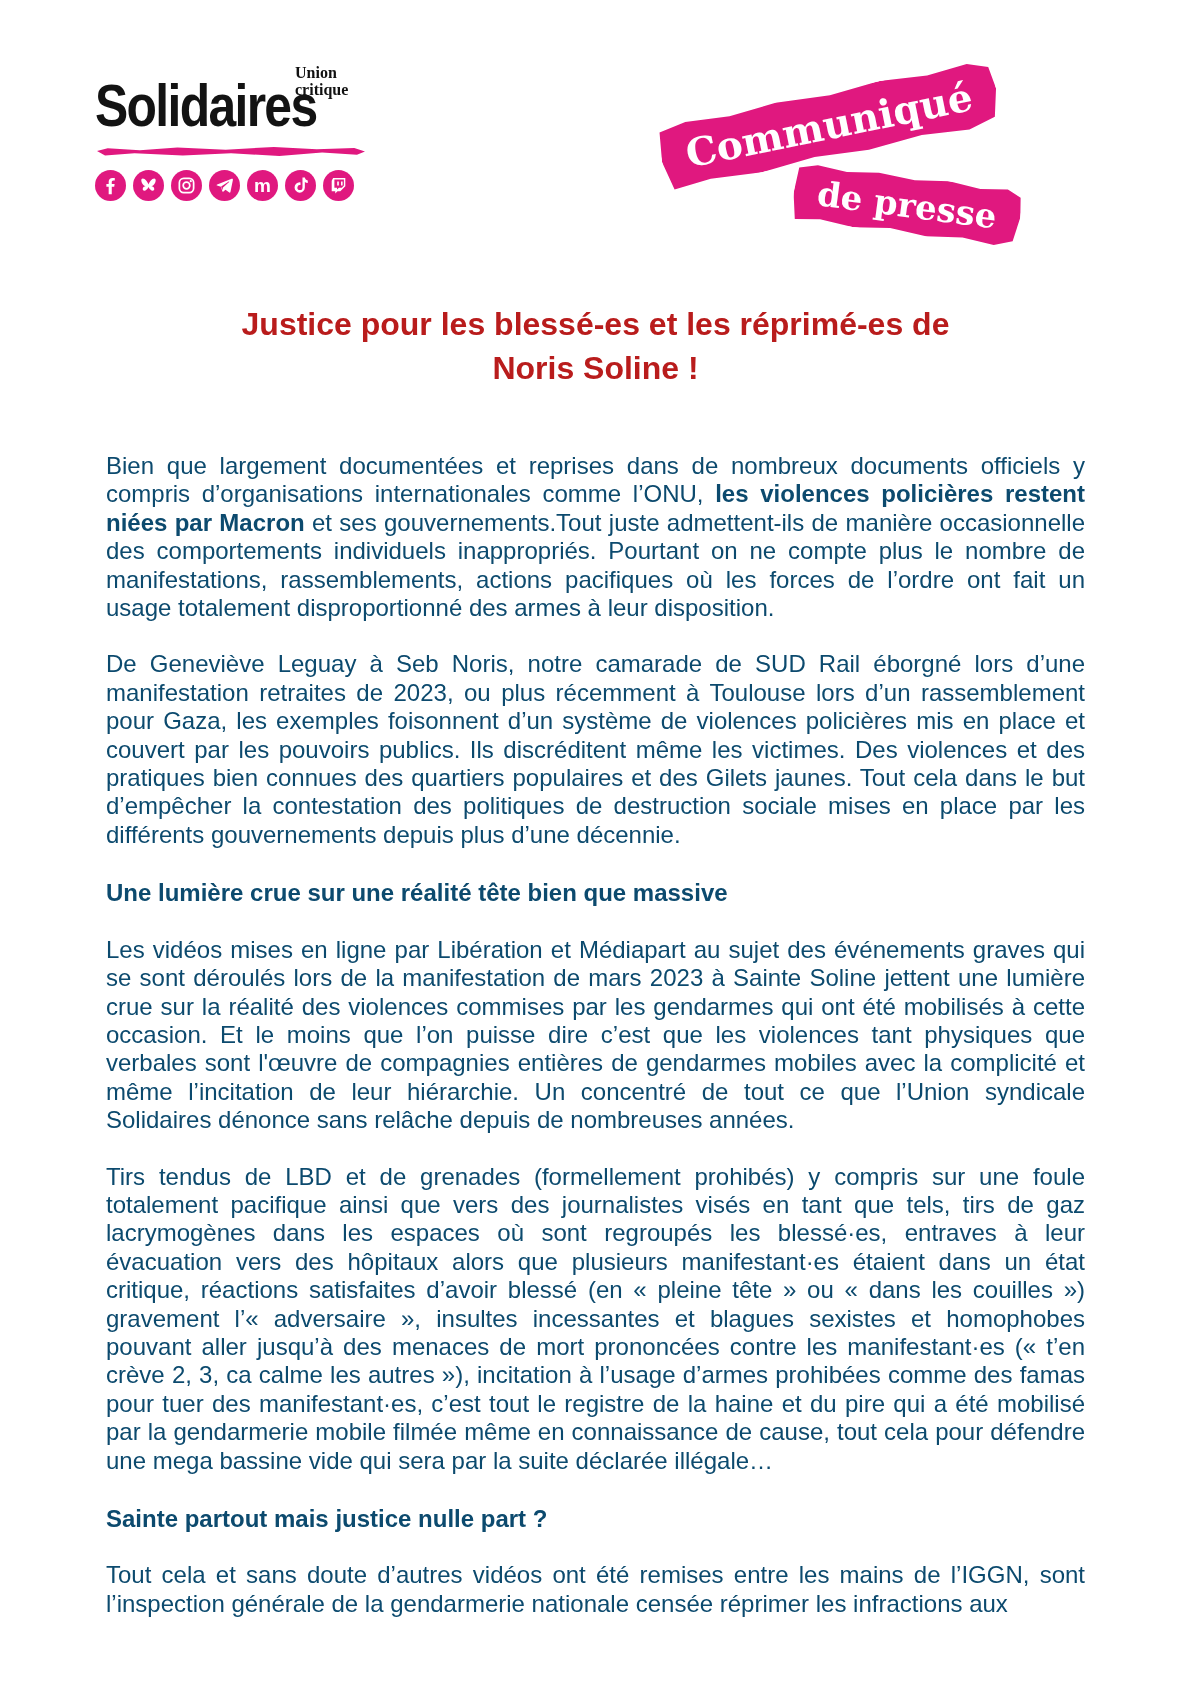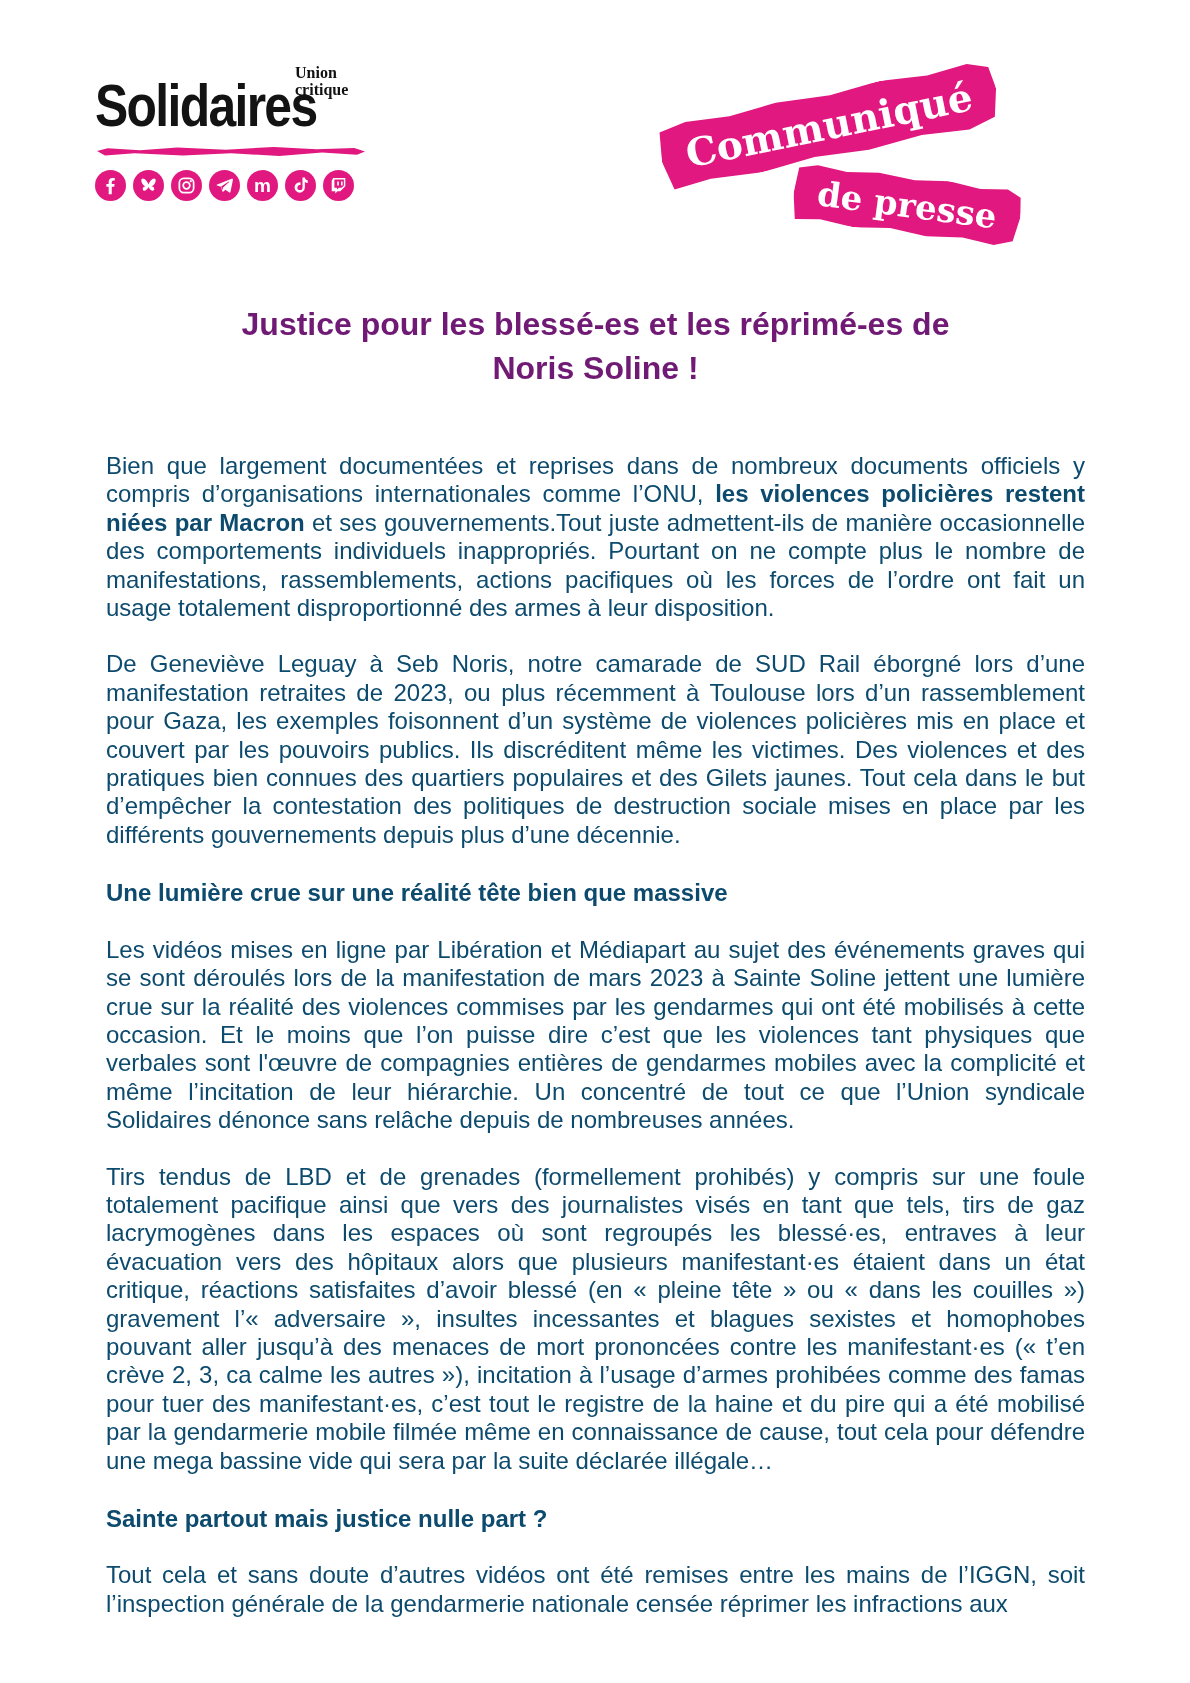--- a/index.html
+++ b/index.html
@@ -108,28 +108,28 @@
           </svg>
       </span>
     </div>
   </div>
 
   <div>
     <div class="stamp-band stamp-1">Communiqué</div>
     <div class="stamp-band stamp-2">de presse</div>
   </div>
 
-  <div class="doc-title" style="color: #701a75;">
+  <div class="doc-title" style="color: #b91c1c;">
     <span>Justice pour les blessé-es et les réprimé-es de</span><br>
     <span>Noris Soline !</span>
   </div>
 
   <div class="doc-body">
       <p><span>Bien que largement documentées et reprises dans de nombreux documents officiels y compris d’organisations internationales comme l’ONU, </span><span class="b">les violences policières restent niées par Macron</span><span> et ses gouvernements.Tout juste admettent-ils de manière occasionnelle des comportements individuels inappropriés. Pourtant on ne compte plus le nombre de manifestations, rassemblements, actions pacifiques où les forces de l’ordre ont fait un usage totalement disproportionné des armes à leur disposition.</span></p>
       <p><span>De Geneviève Leguay à Seb Noris, notre camarade de SUD Rail éborgné lors d’une manifestation retraites de 2023, ou plus récemment à Toulouse lors d’un rassemblement pour Gaza, les exemples foisonnent d’un système de violences policières mis en place et couvert par les pouvoirs publics. Ils discréditent même les victimes. Des violences et des pratiques bien connues des quartiers populaires et des Gilets jaunes. Tout cela dans le but d’empêcher la contestation des politiques de destruction sociale mises en place par les différents gouvernements depuis plus d’une décennie.</span></p>
       <h2>Une lumière crue sur une réalité tête bien que massive</h2>
       <p><span>Les vidéos mises en ligne par Libération et Médiapart au sujet des événements graves qui se sont déroulés lors de la manifestation de mars 2023 à Sainte Soline jettent une lumière crue sur la réalité des violences commises par les gendarmes qui ont été mobilisés à cette occasion. Et le moins que l’on puisse dire c’est que les violences tant physiques que verbales sont l'œuvre de compagnies entières de gendarmes mobiles avec la complicité et même l’incitation de leur hiérarchie. Un concentré de tout ce que l’Union syndicale Solidaires dénonce sans relâche depuis de nombreuses années.</span></p>
       <p><span>Tirs tendus de LBD et de grenades (formellement prohibés) y compris sur une foule totalement pacifique ainsi que vers des journalistes visés en tant que tels, tirs de gaz lacrymogènes dans les espaces où sont regroupés les blessé·es, entraves à leur évacuation vers des hôpitaux alors que plusieurs manifestant·es étaient dans un état critique, réactions satisfaites d’avoir blessé (en « pleine tête » ou « dans les couilles ») gravement l’« adversaire », insultes incessantes et blagues sexistes et homophobes pouvant aller jusqu’à des menaces de mort prononcées contre les manifestant·es (« t’en crève 2, 3, ca calme les autres »), incitation à l’usage d’armes prohibées comme des famas pour tuer des manifestant·es, c’est tout le registre de la haine et du pire qui a été mobilisé par la gendarmerie mobile filmée même en connaissance de cause, tout cela pour défendre une mega bassine vide qui sera par la suite déclarée illégale…</span></p>
       <h2>Sainte partout mais justice nulle part ?</h2>
-      <p><span>Tout cela et sans doute d’autres vidéos ont été remises entre les mains de l’IGGN, soit l’inspection générale de la gendarmerie nationale censée réprimer les infractions aux</span></p>
+      <p><span>Tout cela et sans doute d’autres vidéos ont été remises entre les mains de l’IGGN, sont l’inspection générale de la gendarmerie nationale censée réprimer les infractions aux</span></p>
     </div>
 
 </div>
 
 </body></html>

